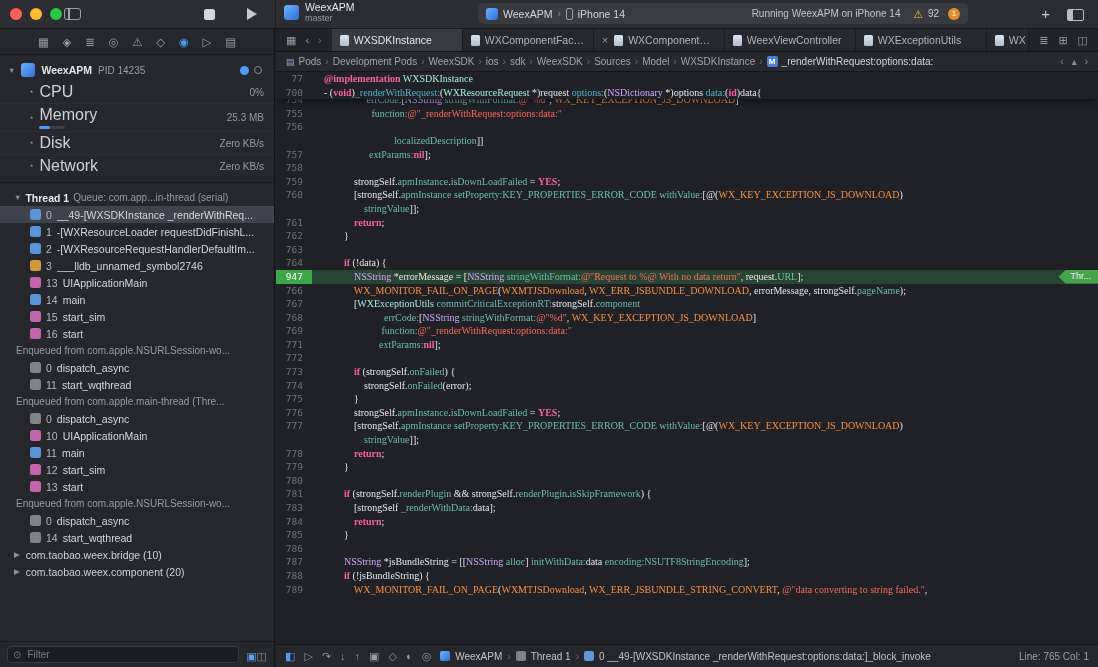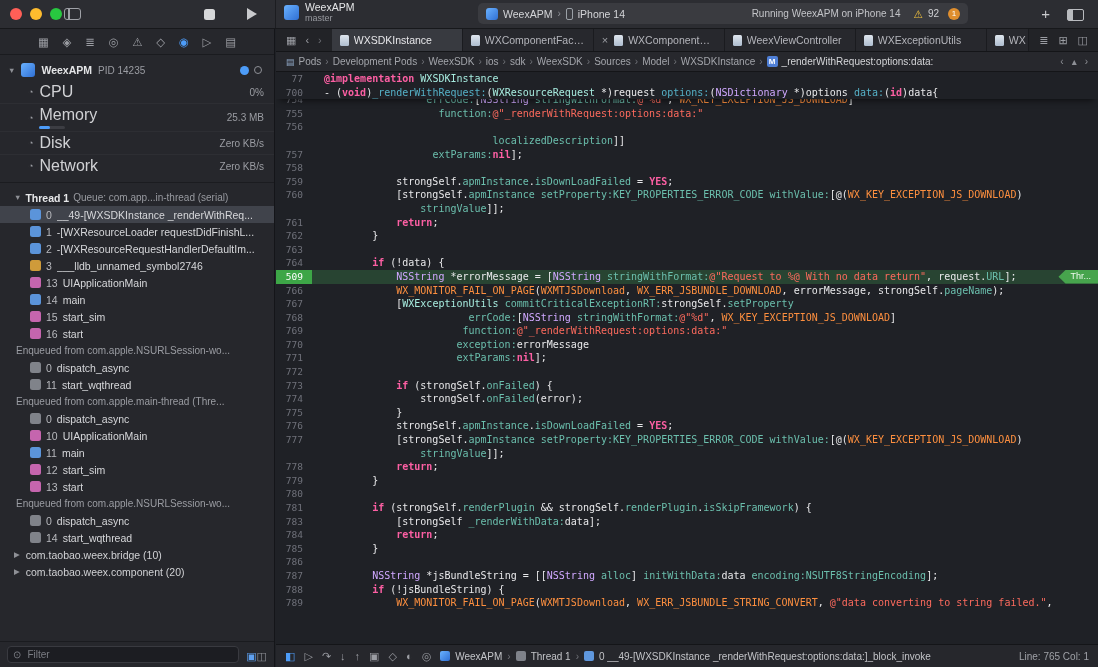--- a/index.html
+++ b/index.html
@@ -103,21 +103,21 @@
   .bc-badge{width:11px;height:11px;border-radius:2px;background:#4f7fd6;color:#fff;font-size:8px;font-weight:bold;
     display:inline-flex;align-items:center;justify-content:center;flex:0 0 auto;}
   .jump-right{margin-left:auto;display:flex;gap:8px;color:#8e9096;font-size:10px;}
 
   .code-wrap{flex:1;overflow:hidden;background:#1f2126;position:relative;
     font-family:"DejaVu Sans Mono",monospace;font-size:10px;}
   #pinned{position:relative;z-index:2;background:#1f2126;box-shadow:0 5px 7px -4px rgba(0,0,0,.65);}
   #scrolled{position:relative;z-index:1;margin-top:-6px;}
   .cl{display:flex;height:13.6px;line-height:13.6px;position:relative;}
   .ln{flex:0 0 36px;width:36px;text-align:right;padding-right:9px;color:#6f717a;font-size:9.5px;}
-  .cd{white-space:pre;padding-left:12px;}
+  .cd{white-space:pre;padding-left:12px;font-family:Liberation Serif, serif;}
   .cl.hl{background:rgba(62,140,75,.33);}
   .cl.hl .ln{background:#3da647;color:#fff;}
   .thread-tag{position:absolute;right:0;top:0;height:13.6px;display:flex;align-items:center;background:#47a44d;
     color:#eefbee;font-size:9px;padding:0 7px 0 12px;font-family:"Liberation Sans",sans-serif;
     clip-path:polygon(7px 0,100% 0,100% 100%,7px 100%,0 50%);}
   .c-w{color:#e8e8ea;} .c-k{color:#fc5fa3;font-weight:bold;} .c-s{color:#fc6a5d;} .c-m{color:#fd8f3f;}
   .c-t{color:#d0a8ff;} .c-p{color:#a7ecdf;} .c-f{color:#6bbfad;} .c-d{color:#55b1c7;}
 
   .debugbar{height:23px;border-top:1px solid #141518;background:#26272c;display:flex;align-items:center;
     padding:0 9px;gap:9px;font-size:10px;color:#9fa1a7;}
@@ -461,43 +461,39 @@
         </div>
         <div class="cl">
           <span class="ln">763</span>
           <span class="cd"></span>
         </div>
         <div class="cl">
           <span class="ln">764</span>
           <span class="cd">        <span class="c-k">if</span><span class="c-w"> (!data) {</span></span>
         </div>
         <div class="cl hl">
-          <span class="ln">509</span>
+          <span class="ln">947</span>
           <span class="cd">            <span class="c-t">NSString</span><span class="c-w"> *errorMessage = [</span><span class="c-t">NSString</span><span class="c-w"> </span><span class="c-f">stringWithFormat:</span><span class="c-s">@"Request to %@ With no data return"</span><span class="c-w">, request.</span><span class="c-f">URL</span><span class="c-w">];</span></span>
           <span class="thread-tag">Thr...</span>
         </div>
         <div class="cl">
           <span class="ln">766</span>
           <span class="cd">            <span class="c-m">WX_MONITOR_FAIL_ON_PAGE</span><span class="c-w">(</span><span class="c-m">WXMTJSDownload</span><span class="c-w">, </span><span class="c-m">WX_ERR_JSBUNDLE_DOWNLOAD</span><span class="c-w">, errorMessage, strongSelf.</span><span class="c-f">pageName</span><span class="c-w">);</span></span>
         </div>
         <div class="cl">
           <span class="ln">767</span>
-          <span class="cd">            <span class="c-w">[</span><span class="c-p">WXExceptionUtils</span><span class="c-w"> </span><span class="c-f">commitCriticalExceptionRT:</span><span class="c-w">strongSelf.</span><span class="c-f">setProperty</span></span>
+          <span class="cd">            <span class="c-w">[</span><span class="c-p">WXExceptionUtils</span><span class="c-w"> </span><span class="c-f">commitCriticalExceptionRT:</span><span class="c-w">strongSelf.</span><span class="c-f">component</span></span>
         </div>
         <div class="cl">
           <span class="ln">768</span>
           <span class="cd">                        <span class="c-f">errCode:</span><span class="c-w">[</span><span class="c-t">NSString</span><span class="c-w"> </span><span class="c-f">stringWithFormat:</span><span class="c-s">@"%d"</span><span class="c-w">, </span><span class="c-m">WX_KEY_EXCEPTION_JS_DOWNLOAD</span><span class="c-w">]</span></span>
         </div>
         <div class="cl">
           <span class="ln">769</span>
           <span class="cd">                       <span class="c-f">function:</span><span class="c-s">@"_renderWithRequest:options:data:"</span></span>
-        </div>
-        <div class="cl">
-          <span class="ln">770</span>
-          <span class="cd">                      <span class="c-f">exception:</span><span class="c-w">errorMessage</span></span>
         </div>
         <div class="cl">
           <span class="ln">771</span>
           <span class="cd">                      <span class="c-f">extParams:</span><span class="c-k">nil</span><span class="c-w">];</span></span>
         </div>
         <div class="cl">
           <span class="ln">772</span>
           <span class="cd"></span>
         </div>
         <div class="cl">

